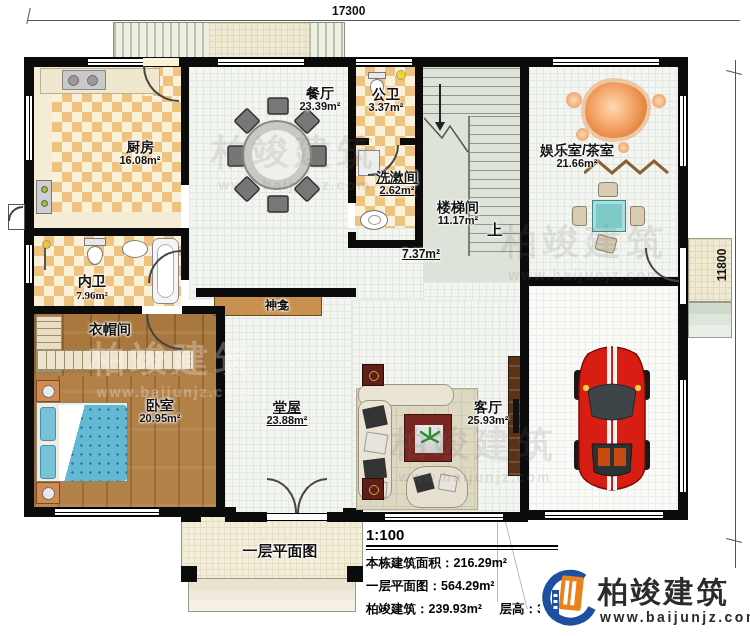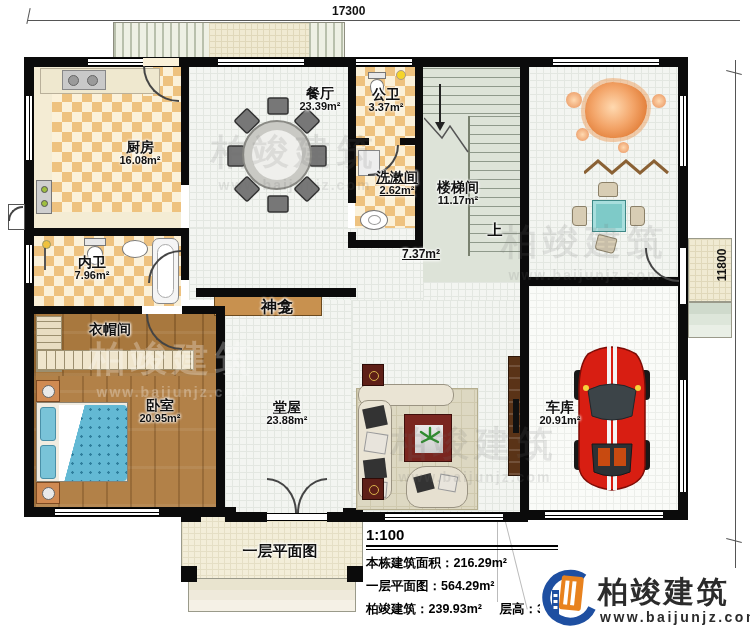--- a/index.html
+++ b/index.html
@@ -335,45 +335,49 @@
     <span class="ar">23.39m²</span>
   </div>
   <div class="rlabel" style="left:336px;top:87px;width:100px;">
     <span class="nm">公卫</span>
     <span class="ar">3.37m²</span>
   </div>
   <div class="rlabel" style="left:347px;top:170px;width:100px;text-decoration:underline;">
     <span class="nm">洗漱间</span>
     <span class="ar">2.62m²</span>
   </div>
-  <div class="rlabel" style="left:408px;top:180px;width:100px;">
+  <div class="rlabel" style="left:408px;top:200px;width:100px;">
     <span class="nm">楼梯间</span>
     <span class="ar">11.17m²</span>
   </div>
-  <div class="rlabel" style="left:42px;top:255px;width:100px;">
+  <div class="rlabel" style="left:527px;top:143px;width:100px;">
+    <span class="nm">娱乐室/茶室</span>
+    <span class="ar">21.66m²</span>
+  </div>
+  <div class="rlabel" style="left:42px;top:275px;width:100px;font-family:Liberation Serif, serif;">
     <span class="nm">内卫</span>
     <span class="ar">7.96m²</span>
   </div>
   <div class="rlabel" style="left:60px;top:322px;width:100px;">
     <span class="nm">衣帽间</span>
   </div>
   <div class="rlabel" style="left:110px;top:398px;width:100px;">
     <span class="nm">卧室</span>
     <span class="ar">20.95m²</span>
   </div>
-  <div class="rlabel" style="left:237px;top:400px;width:100px;">
+  <div class="rlabel" style="left:237px;top:400px;width:100px;text-decoration:underline;">
     <span class="nm">堂屋</span>
     <span class="ar">23.88m²</span>
   </div>
-  <div class="rlabel" style="left:510px;top:400px;width:100px;">
-    <span class="nm">车库</span>
-    <span class="ar">20.91m²</span>
+  <div class="rlabel" style="left:438px;top:400px;width:100px;">
+    <span class="nm">客厅</span>
+    <span class="ar">25.93m²</span>
   </div>
   <div class="rlabel" style="left:227px;top:299px;width:100px;">
-    <span class="nm" style="font-size:16px;">神龛</span>
+    <span class="nm" style="font-size:12px;">神龛</span>
   </div>
   <div class="rlabel" style="left:371px;top:248px;width:100px;text-decoration:underline;">
     <span class="ar" style="font-size:12px;">7.37m²</span>
   </div>
   <div class="rlabel" style="left:470px;top:222px;width:50px;">
     <span class="nm" style="font-size:15px;">上</span>
   </div>
 
   <div class="abs z50" style="left:366px;top:526px;width:230px;">
     <div style="display:flex;align-items:baseline;gap:10px;">

